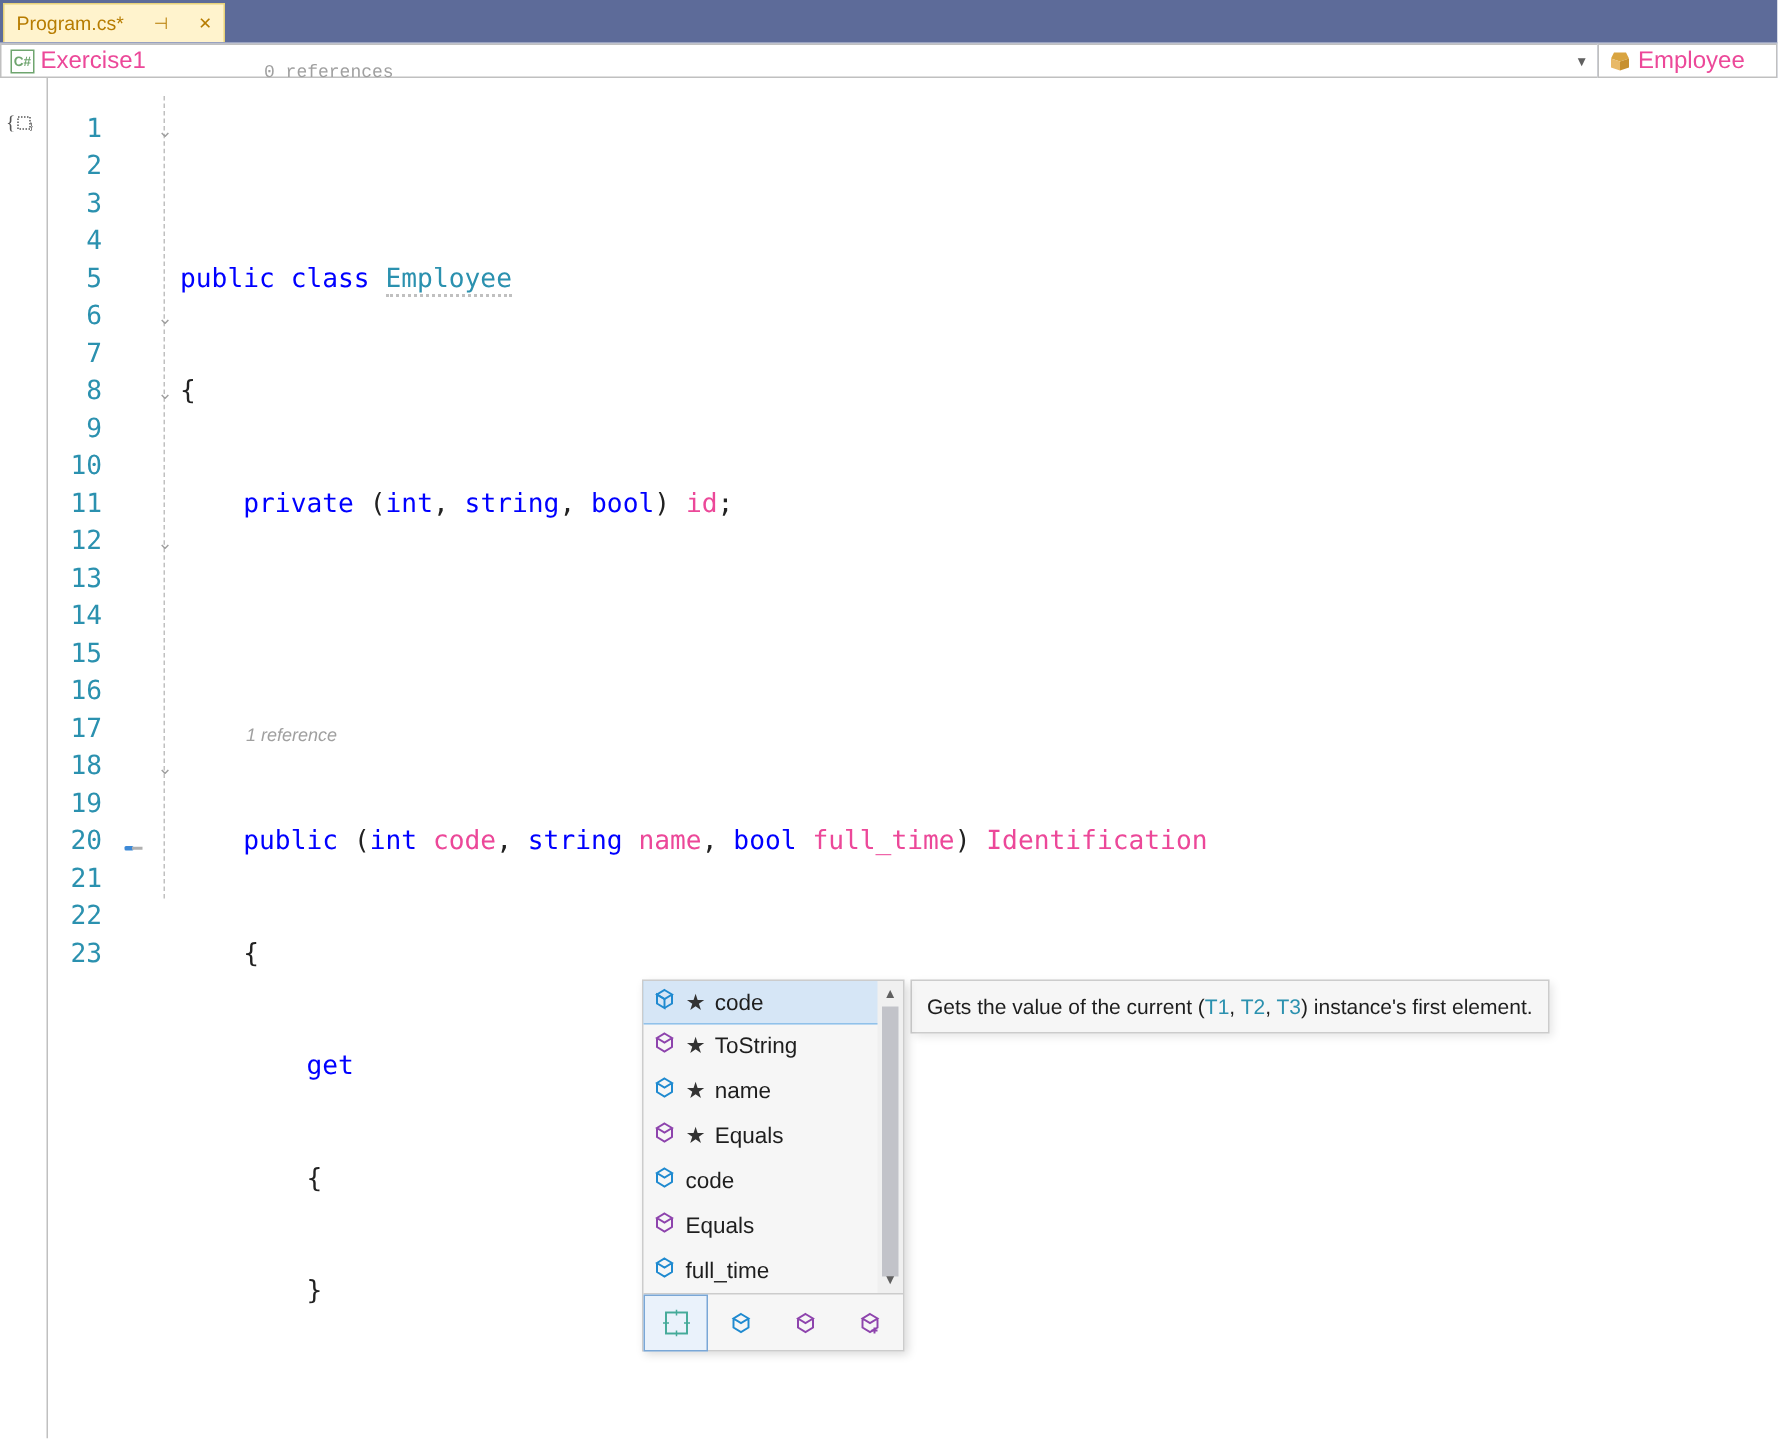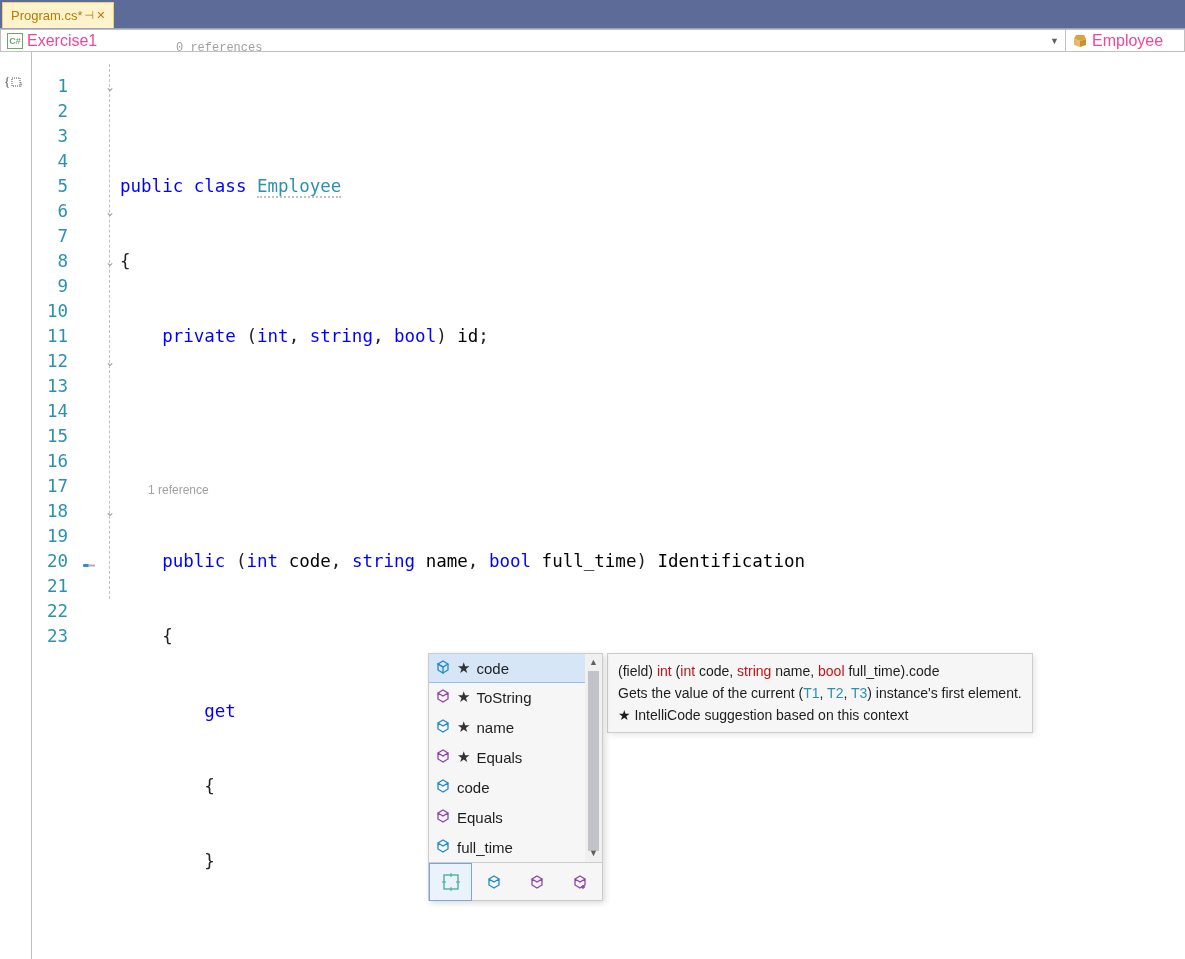--- a/index.html
+++ b/index.html
@@ -20,21 +20,21 @@
     padding-left: 2px;
   }
   .tab {
     background: #fff3cd;
     border: 1px solid #e8d27a;
     border-bottom: none;
     height: 26px;
     display: flex;
     align-items: center;
     padding: 0 8px;
-    gap: 2px;
+    gap: 20px;
     color: #b77c00;
   }
   .tab .tab-title { font-size: 13px; }
   .tab .pin, .tab .close { color: #b77c00; font-size: 11px; cursor: pointer; }
 
   .navbar {
     background: #5d6b99;
     border-top: 1px solid #99a2c0;
     display: flex;
     height: 24px;
@@ -117,21 +117,21 @@
   .code-line { height: 25px; position: relative; }
   .annotation {
     position:absolute;
     font-family: "Segoe UI", sans-serif;
     font-size: 12px;
     color: #a0a0a0;
   }
   .k-blue { color: #0000ff; }
   .k-type { color: #2b91af; }
   .k-red { color: #c11414; }
-  .k-id { color: #000000; }
+  .k-id { color: #ec4899; }
   .k-punc { color: #222; }
   .underline-dotted { border-bottom: 2px dotted #c0c0c0; }
 
   
   .intellisense {
     position: absolute;
     left: 428px;
     top: 653px;
     width: 175px;
     background: #f6f6f6;
@@ -323,21 +323,21 @@
   </div>
 
   <div class="code-area">
     <div class="annotation" style="left:56px; top:-16px;font-family:Liberation Mono, monospace;">0 references</div>
 
     <div class="code-line"><span class="k-blue">public</span> <span class="k-blue">class</span> <span class="k-type underline-dotted">Employee</span></div>
     <div class="code-line"><span class="k-punc">{</span></div>
     <div class="code-line">    <span class="k-blue">private</span> <span class="k-punc">(</span><span class="k-blue">int</span><span class="k-punc">,</span> <span class="k-blue">string</span><span class="k-punc">,</span> <span class="k-blue">bool</span><span class="k-punc">)</span> <span class="k-id">id</span><span class="k-punc">;</span></div>
     <div class="code-line"></div>
     <div class="code-line">
-      <div class="annotation" style="left:28px; top:4px;">1 reference</div>
+      <div class="annotation" style="left:44px; top:4px;font-style:italic;">1 reference</div>
     </div>
     <div class="code-line">    <span class="k-blue">public</span> <span class="k-punc">(</span><span class="k-blue">int</span> <span class="k-id">code</span><span class="k-punc">,</span> <span class="k-blue">string</span> <span class="k-id">name</span><span class="k-punc">,</span> <span class="k-blue">bool</span> <span class="k-id">full_time</span><span class="k-punc">)</span> <span class="k-id">Identification</span></div>
     <div class="code-line">    <span class="k-punc">{</span></div>
     <div class="code-line">        <span class="k-blue">get</span></div>
     <div class="code-line">        <span class="k-punc">{</span></div>
     <div class="code-line">        <span class="k-punc">}</span></div>
     
     
     
     
@@ -431,16 +431,14 @@
     <div class="fbtn">
         <svg width="16" height="16" viewBox="0 0 16 16">
           <path d="M8 2 L13 5 L8 8 L3 5 Z M3 5 L3 11 L8 14 L13 11 L13 5" fill="none" stroke="#8e44ad" stroke-width="1.3"></path>
           <path d="M11 11 L11 15 M9 13 L13 13" stroke="#8e44ad" stroke-width="1.3"></path>
         </svg>
       </div>
   </div>
 </div>
 
 <div class="tooltip">
-  <div><span>(field) </span><span class="tt-int">int</span><span> (</span><span class="tt-int">int</span><span> code</span><span>, </span><span class="tt-int">string</span><span> name</span><span>, </span><span class="tt-int">bool</span><span> full_time</span><span>).code</span></div>
   <div><span>Gets the value of the current (</span><span class="tt-type">T1</span><span>, </span><span class="tt-type">T2</span><span>, </span><span class="tt-type">T3</span><span>) instance's first element.</span></div>
-  <div>★  IntelliCode suggestion based on this context</div>
 </div>
 
 </body></html>

